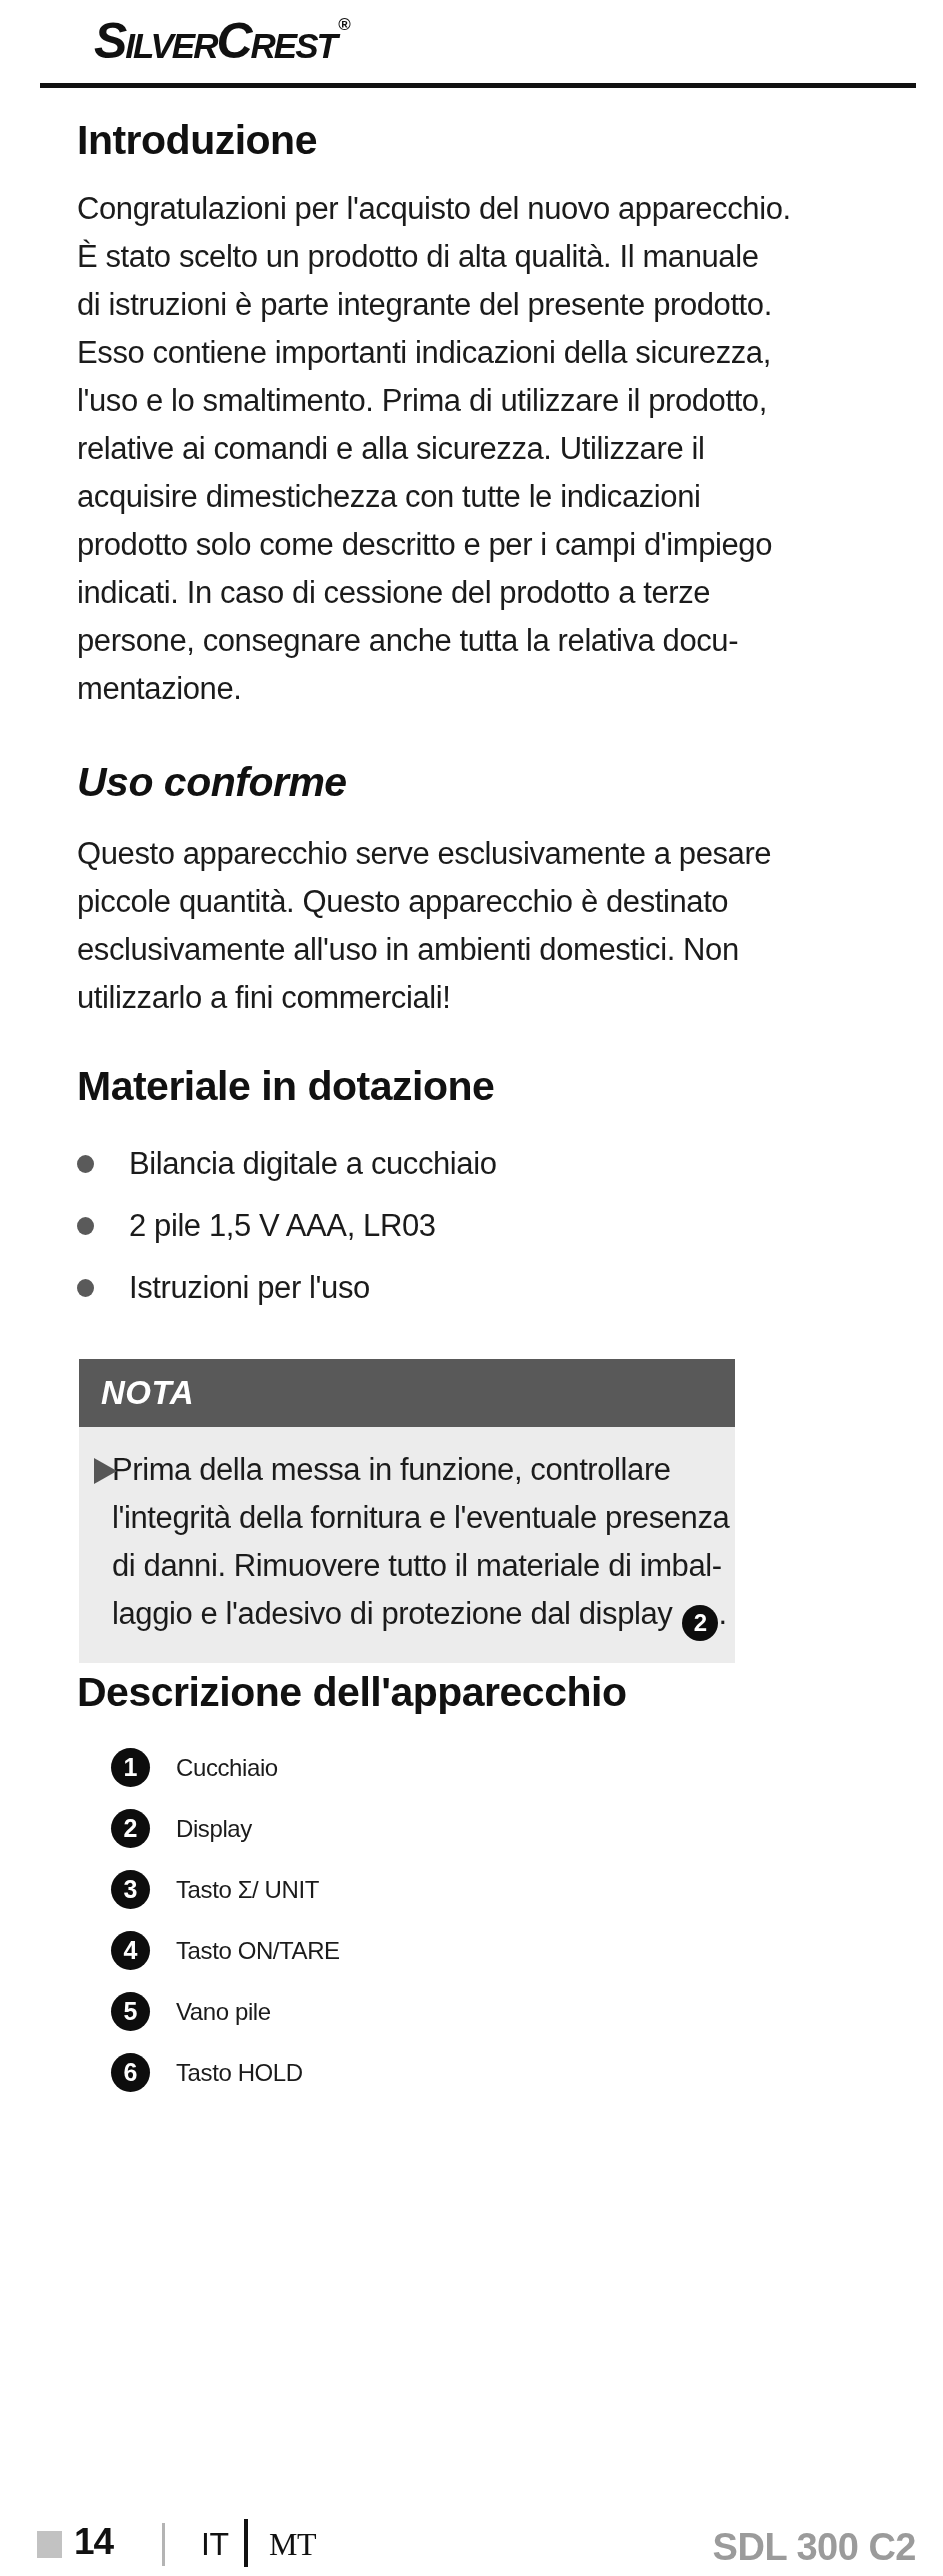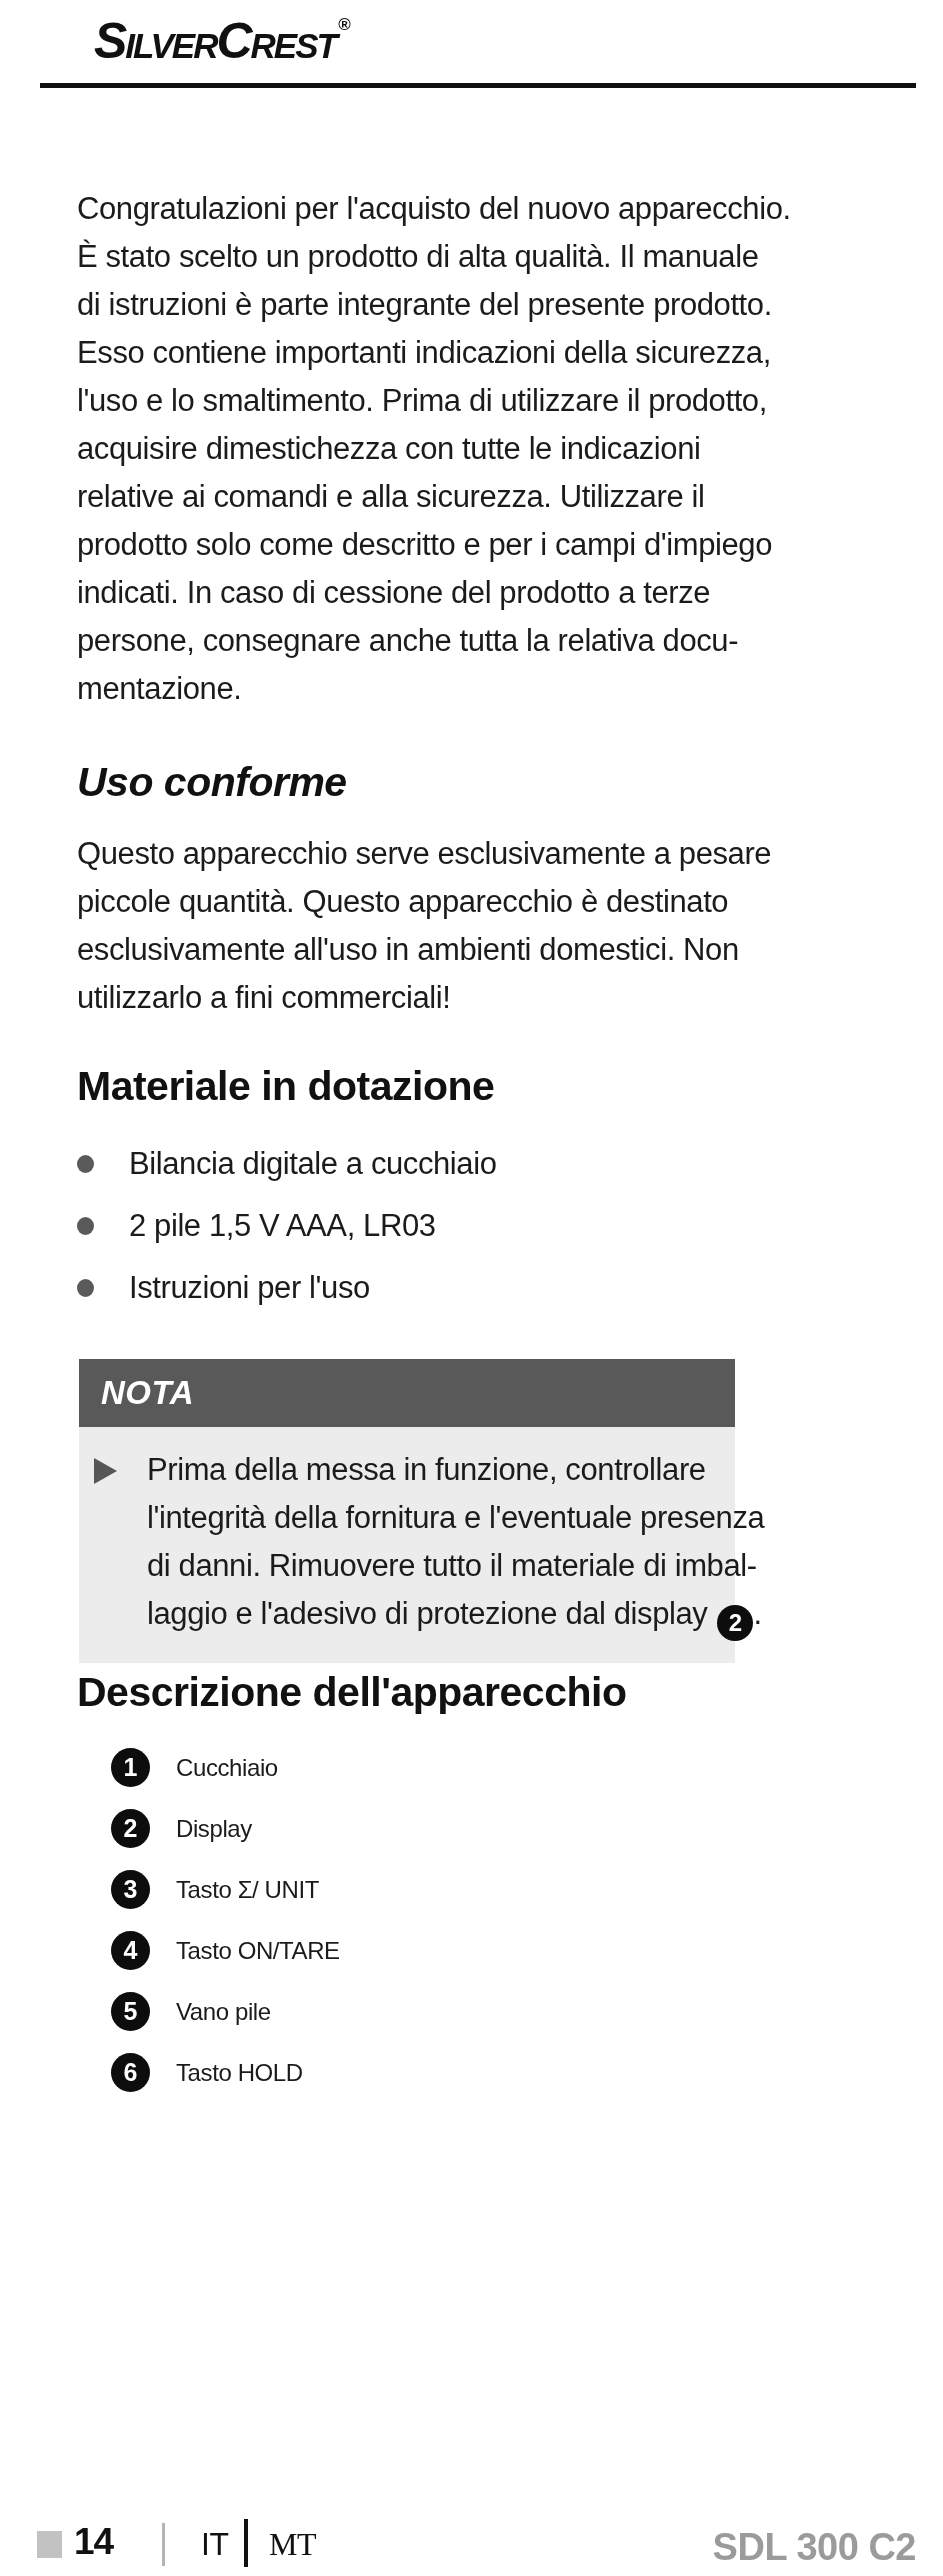--- a/index.html
+++ b/index.html
@@ -49,21 +49,21 @@
   .nota-header{
     height:68px;background:#595959;display:flex;align-items:center;
   }
   .nota-title{
     color:#ffffff;font-size:33px;font-weight:bold;font-style:italic;
     margin-left:22px;letter-spacing:0.5px;
   }
   .nota-body{
     background:#ececec;padding:19px 0 22px 0;
   }
-  .nota-item{position:relative;padding-left:68px;}
+  .nota-item{position:relative;padding-left:33px;}
   .note-arrow{
     position:absolute;left:15px;top:12px;
     width:0;height:0;
     border-left:23px solid #565656;
     border-top:13px solid transparent;
     border-bottom:13px solid transparent;
   }
   .badge-inline{
     display:inline-flex;align-items:center;justify-content:center;
     width:36px;height:36px;border-radius:50%;background:#0d0d0d;color:#fff;
@@ -100,35 +100,36 @@
   }
 </style>
 </head>
 <body>
 
 <div class="page">
 
   <div class="logo"><span>SilverCrest</span><sup>®</sup></div>
   <div class="header-rule"></div>
 
+  <div class="h1" style="top:117px;">Introduzione</div>
   <div class="para" style="top:185px;">
 
       <div class="line">Congratulazioni per l'acquisto del nuovo apparecchio.</div>
 
       <div class="line">È stato scelto un prodotto di alta qualità. Il manuale</div>
 
       <div class="line">di istruzioni è parte integrante del presente prodotto.</div>
 
       <div class="line">Esso contiene importanti indicazioni della sicurezza,</div>
 
       <div class="line">l'uso e lo smaltimento. Prima di utilizzare il prodotto,</div>
 
+      <div class="line">relative ai comandi e alla sicurezza. Utilizzare il</div>
+
       <div class="line">acquisire dimestichezza con tutte le indicazioni</div>
-
-      <div class="line">relative ai comandi e alla sicurezza. Utilizzare il</div>
 
       <div class="line">prodotto solo come descritto e per i campi d'impiego</div>
 
       <div class="line">indicati. In caso di cessione del prodotto a terze</div>
 
       <div class="line">persone, consegnare anche tutta la relativa docu-</div>
 
       <div class="line">mentazione.</div>
 
   </div>

